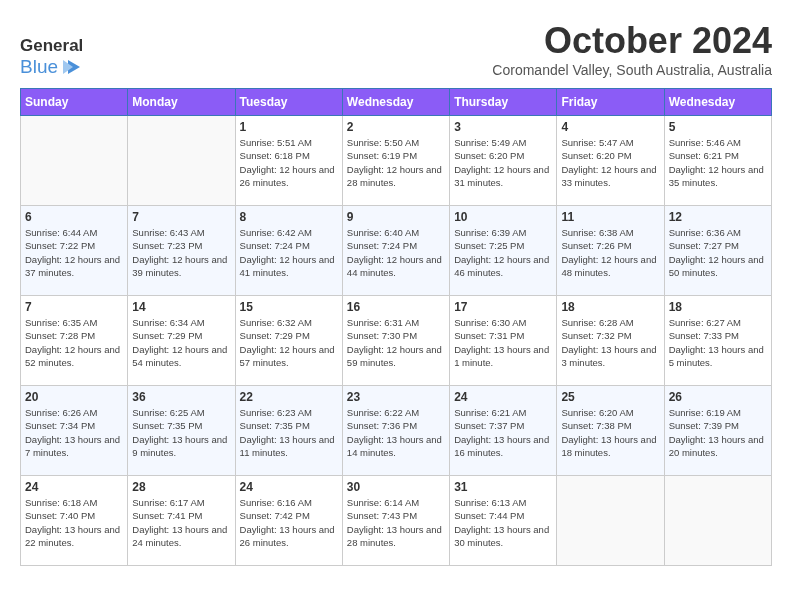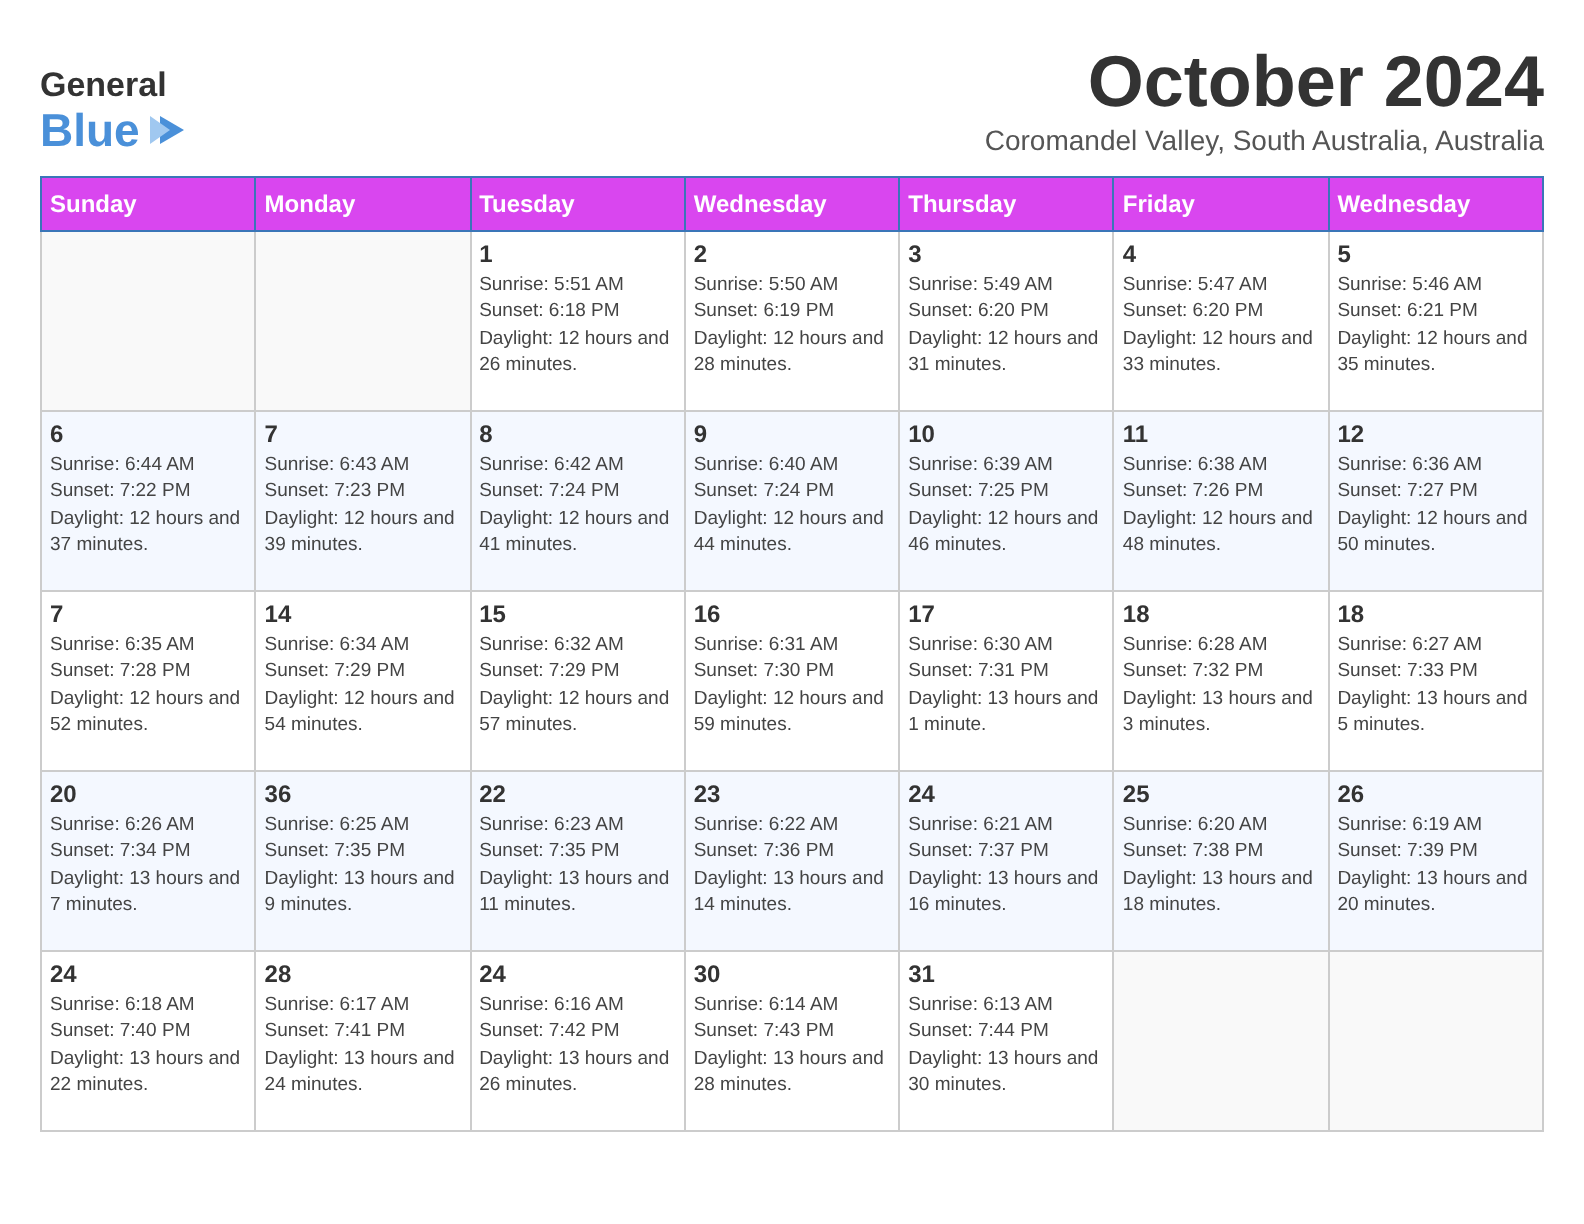--- a/index.html
+++ b/index.html
@@ -32,21 +32,21 @@
     .subtitle {
       font-size: 14px;
       color: #555;
     }
     table {
       width: 100%;
       border-collapse: collapse;
       table-layout: fixed;
     }
     th {
-      background-color: #d946ef;
+      background-color: #8b5cf6;
       color: white;
       font-size: 12px;
       font-weight: bold;
       padding: 6px 4px;
       text-align: left;
       border: 1px solid #3a76b8;
     }
     td {
       border: 1px solid #ccc;
       vertical-align: top;
@@ -75,21 +75,21 @@
     }
   </style>
 </head>
 <body>
 
 <div class="header">
   <div class="logo">
     <div style="display:flex;flex-direction:column;align-items:flex-start;">
       <span style="font-size:17px;font-weight:bold;color:#333;line-height:1.1;">General</span>
       <div style="display:flex;align-items:center;gap:2px;">
-        <span style="font-size:23px;font-weight:bold;color:#4a90d9;line-height:1.1;">Blue</span>
+        <span style="font-size:19px;font-weight:normal;color:#4a90d9;line-height:1.1;">Blue</span>
         <svg width="22" height="22" viewBox="0 0 22 22">
           <polygon points="8,4 20,11 8,18" fill="#4a90d9"></polygon>
           <polygon points="3,4 13,11 3,18" fill="#a0c8f0"></polygon>
         </svg>
       </div>
     </div>
   </div>
   <div class="title-section">
     <div class="month-title">October 2024</div>
     <div class="subtitle">Coromandel Valley, South Australia, Australia</div>

